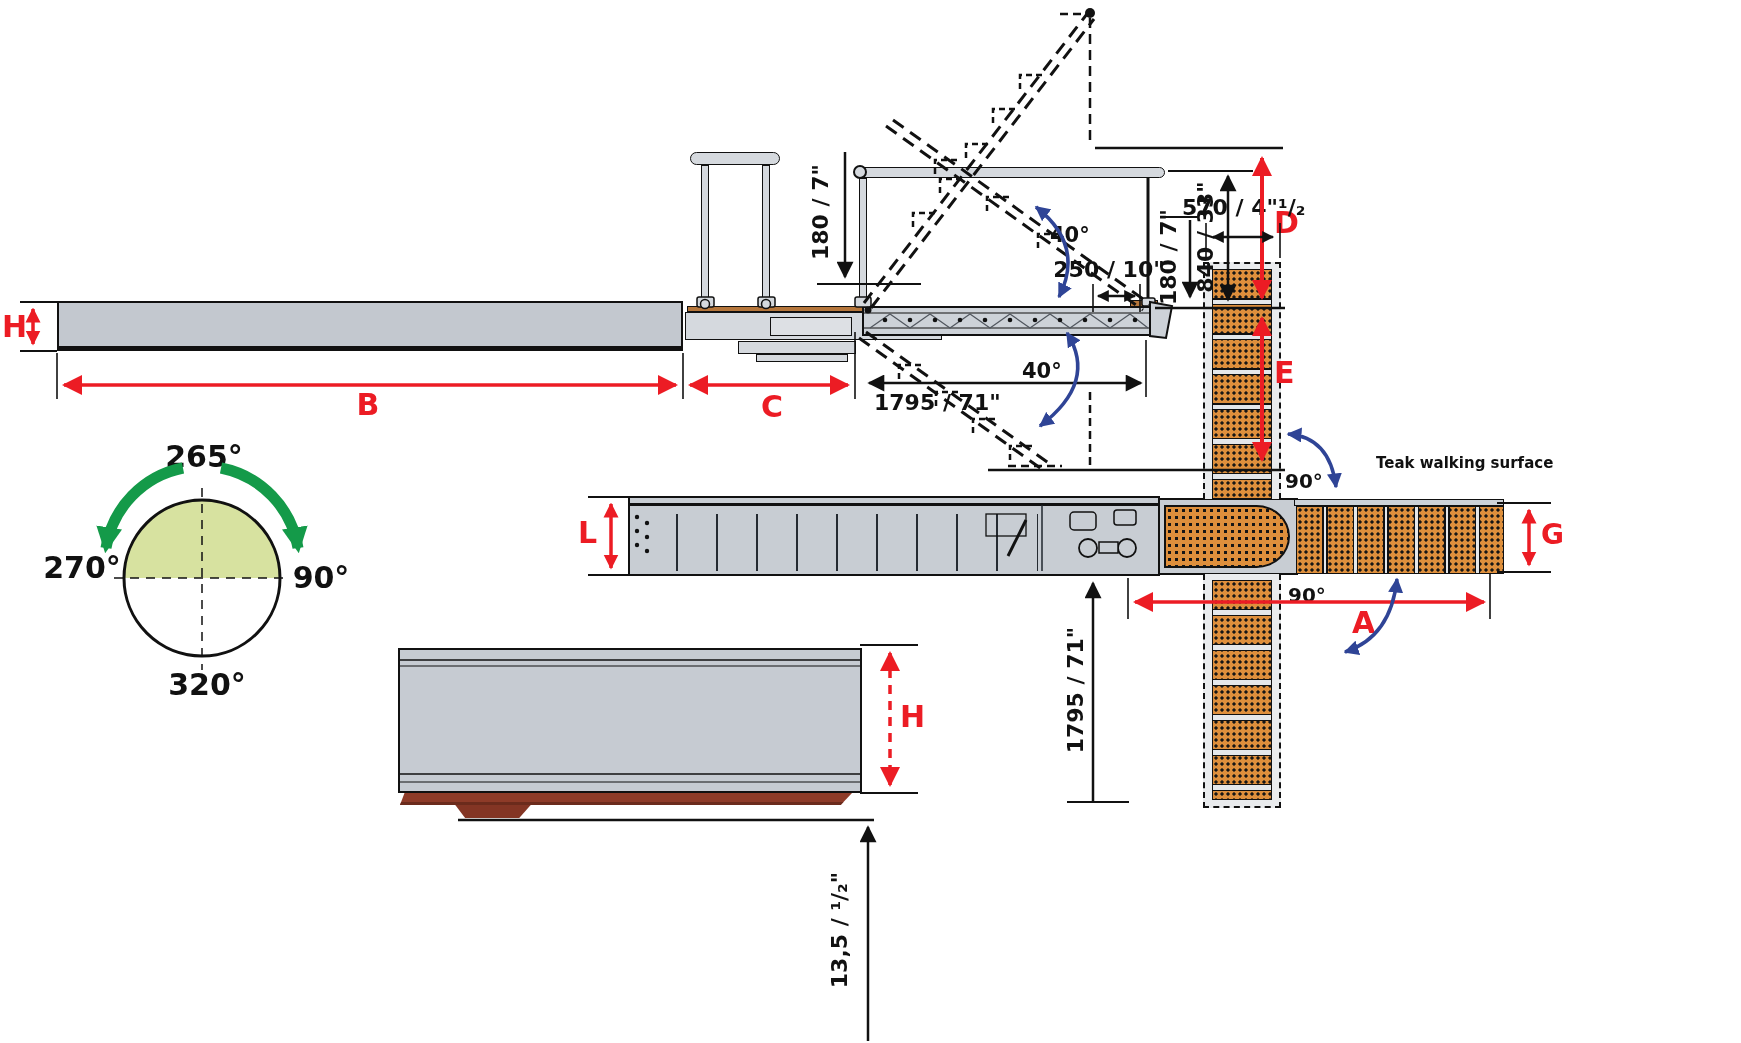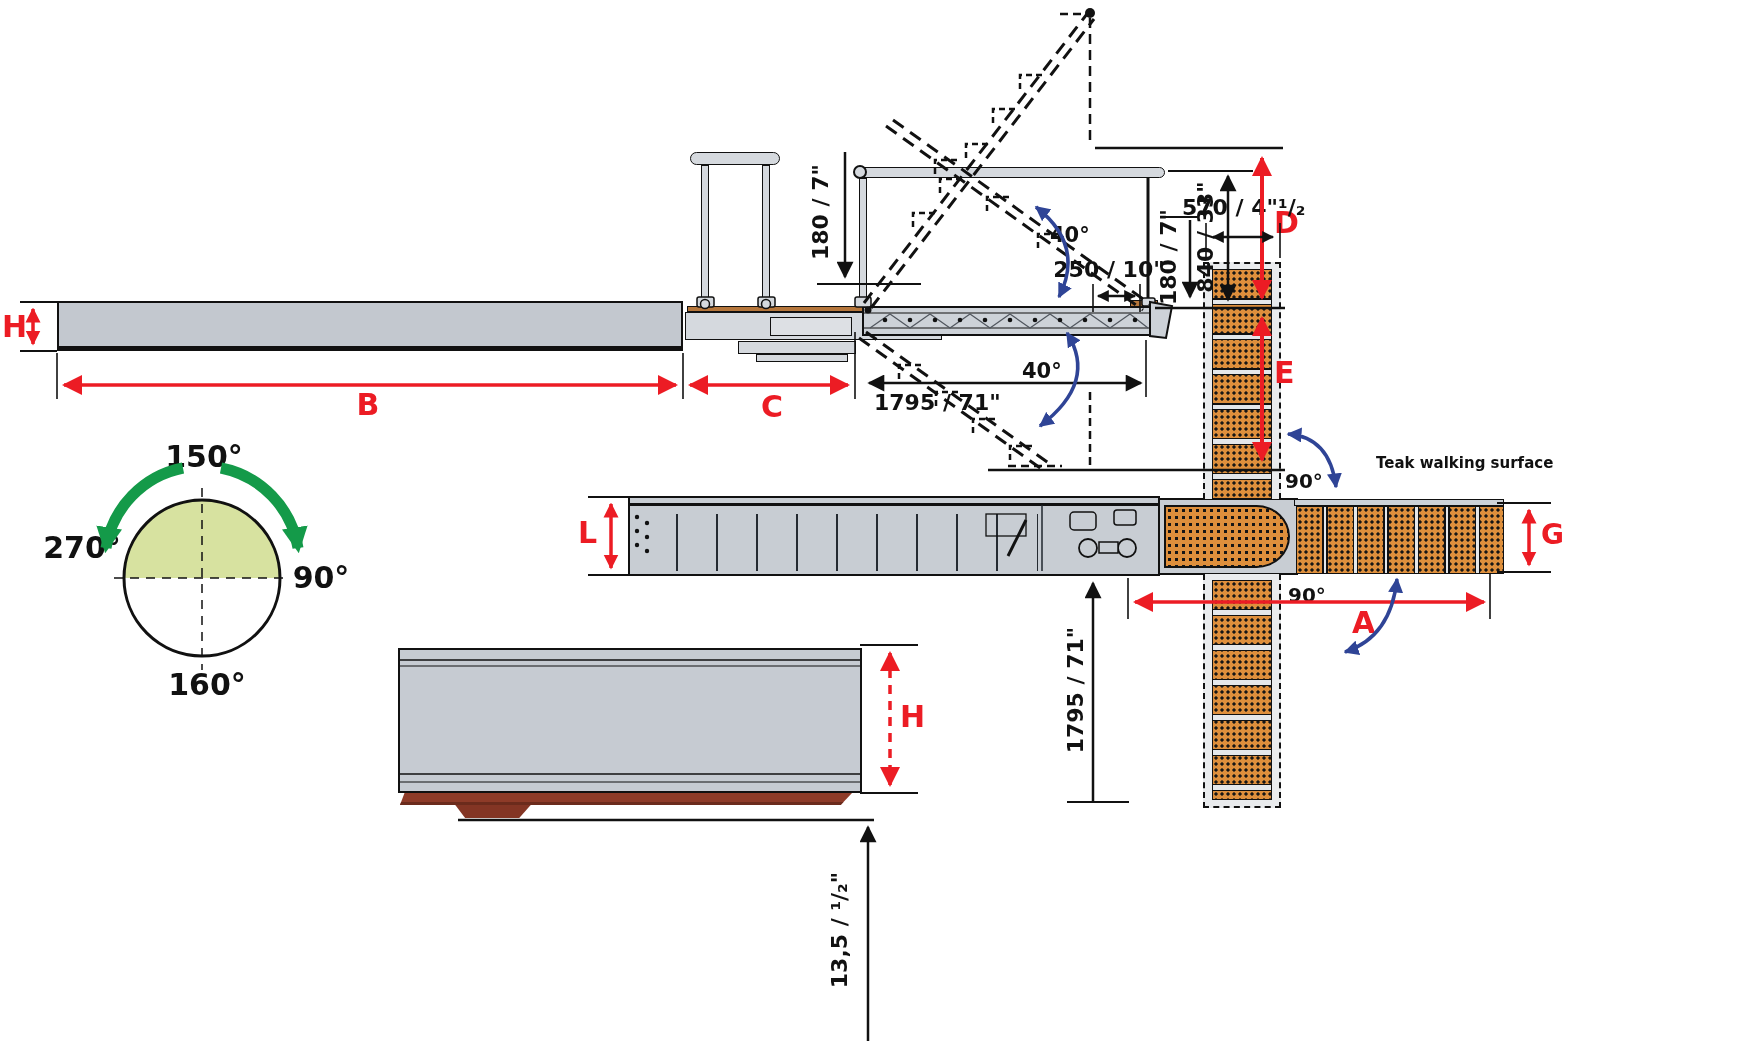--- a/index.html
+++ b/index.html
@@ -270,21 +270,21 @@
 
   <div class="txt fs22 ctr" style="left:1182px;top:196px;width:122px;">570 / 4"¹/₂</div>
   <div class="txt red fs30" style="left:578px;top:516px;">L</div>
   <div class="txt red fs28" style="left:1541px;top:520px;">G</div>
   <div class="txt red fs30" style="left:1352px;top:606px;">A</div>
   <div class="txt fs20" style="left:1285px;top:470px;">90°</div>
   <div class="txt fs20" style="left:1288px;top:584px;">90°</div>
   <div class="txt fs17" style="left:1376px;top:455px;">Teak walking surface</div>
   <div class="txt fs22 rot" style="left:997px;top:677px;width:160px;height:26px;">1795 / 71"</div>
 
-  <div class="txt fs30 ctr" style="left:154px;top:440px;width:100px;">150°</div>
-  <div class="txt fs30 ctr" style="left:32px;top:531px;width:100px;text-align:center;">270°</div>
+  <div class="txt fs30 ctr" style="left:154px;top:440px;width:100px;">265°</div>
+  <div class="txt fs30 ctr" style="left:32px;top:551px;width:100px;text-align:center;">270°</div>
   <div class="txt fs30 ctr" style="left:286px;top:561px;width:70px;">90°</div>
-  <div class="txt fs30 ctr" style="left:157px;top:668px;width:100px;">160°</div>
+  <div class="txt fs30 ctr" style="left:157px;top:668px;width:100px;">320°</div>
 
   <div class="txt red fs30" style="left:900px;top:700px;">H</div>
   <div class="txt fs22 rot" style="left:742px;top:916px;width:200px;height:28px;">13,5 / ¹/₂"</div>
 
 </div>
 
 </body></html>

